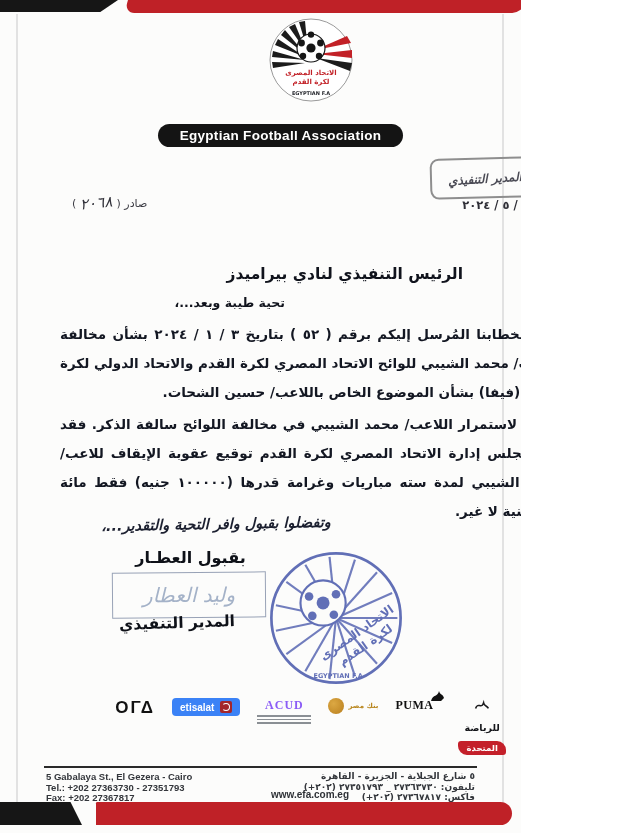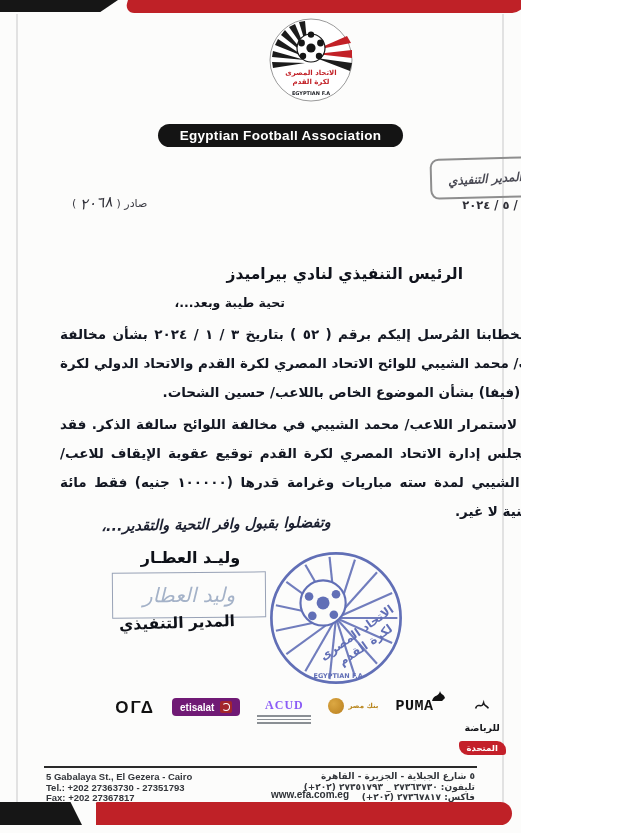--- a/index.html
+++ b/index.html
@@ -57,37 +57,37 @@
   .sig-box span{color:#a4b2c8;font-size:20px;font-style:italic;direction:rtl;}
   .sig-title{position:absolute;left:92px;top:614px;width:170px;text-align:center;direction:rtl;
              font-weight:bold;font-size:15.5px;color:#0e1118;transform:rotate(-2deg);}
   .rstamp{position:absolute;left:266px;top:548px;width:140px;height:140px;opacity:.85;}
 
   
   .sponsors{position:absolute;left:50px;top:698px;width:521px;height:40px;display:flex;
             align-items:flex-start;justify-content:center;gap:17px;}
   .sp-ora{font-family:"Liberation Sans",sans-serif;font-weight:bold;font-size:17px;
           letter-spacing:2px;color:#111;}
-  .sp-et{background:#701a75;color:#fff;padding:3px 8px;border-radius:4px;font-size:10px;
+  .sp-et{background:#3b82f6;color:#fff;padding:3px 8px;border-radius:4px;font-size:10px;
          font-weight:bold;display:flex;align-items:center;gap:6px;
          font-family:"Liberation Sans",sans-serif;}
   .et-mark{width:12px;height:12px;background:#a3262b;border-radius:2px;display:flex;
            align-items:center;justify-content:center;}
   .et-mark i{display:block;width:6px;height:6px;border:1.5px solid #fff;border-radius:50%;
              border-left-color:transparent;}
   .sp-acud{display:flex;flex-direction:column;align-items:center;gap:2px;}
   .acud-text{font-family:"Liberation Serif",serif;font-weight:bold;font-size:12px;color:#8b5cf6;
              letter-spacing:1px;}
   .acud-line{width:54px;height:1.5px;background:#8a8f94;}
   .sp-bm{display:flex;align-items:center;gap:4px;}
   .bm-icon{width:16px;height:16px;border-radius:50%;
            background:radial-gradient(circle at 35% 35%,#dca843,#b97f1e);}
   .bm-text{color:#b9871f;font-size:7px;font-weight:bold;direction:rtl;text-align:center;}
-  .sp-puma{position:relative;font-family:Liberation Mono, monospace;font-weight:bold;
-           font-size:15px;letter-spacing:.5px;color:#101010;padding-right:8px;}
+  .sp-puma{position:relative;font-family:Liberation Serif, serif;font-weight:bold;
+           font-size:12px;letter-spacing:.5px;color:#101010;padding-right:8px;}
   .puma-cat{position:absolute;top:-9px;right:-4px;width:15px;height:13px;}
   .sp-united{display:flex;align-items:center;gap:8px;direction:ltr;flex-direction:column;}
   .utv-icon{width:18px;height:16px;}
   .u-label{font-size:9.5px;font-weight:bold;color:#15161a;direction:rtl;}
   .u-badge{background:#c4202a;color:#fff;font-size:8.5px;font-weight:bold;padding:2px 8px;
            border-radius:3px 9px 3px 9px;direction:rtl;}
 
   
   .divider{position:absolute;left:44px;right:44px;top:766px;height:2px;background:#2a2a2a;}
   .foot-en{position:absolute;left:46px;top:772px;font-family:"Liberation Sans",sans-serif;
@@ -152,21 +152,21 @@
     <span class="hand">٢٠٦٨</span>
     <span>)</span>
   </div>
 
   <div class="addr2">الرئيس التنفيذي لنادي بيراميدز</div>
   <div class="greet">تحية طيبة وبعد...،</div>
   <div class="para p1">إيماءً لخطابنا المُرسل إليكم برقم ( ٥٢ ) بتاريخ ٣ / ١ / ٢٠٢٤ بشأن مخالفة اللاعب/ محمد الشيبي للوائح الاتحاد المصري لكرة القدم والاتحاد الدولي لكرة القدم (فيفا) بشأن الموضوع الخاص باللاعب/ حسين الشحات.</div>
   <div class="para p2">ونظراً لاستمرار اللاعب/ محمد الشيبي في مخالفة اللوائح سالفة الذكر. فقد قرر مجلس إدارة الاتحاد المصري لكرة القدم توقيع عقوبة الإيقاف للاعب/ محمد الشيبي لمدة سته مباريات وغرامة قدرها (١٠٠٠٠٠ جنيه) فقط مائة ألف جنية لا غير.</div>
   <div class="closing">وتفضلوا بقبول وافر التحية والتقدير...،</div>
 
-  <div class="sig-name">وليـد العطـار</div>
+  <div class="sig-name">بقبول العطـار</div>
   <div class="sig-box">
     <span>وليد العطار</span>
   </div>
   <div class="sig-title">المدير التنفيذي</div>
 
   <svg class="rstamp" viewBox="-65 -65 130 130">
     <g stroke="#4757ab" fill="none">
       <circle r="60" stroke-width="2.5"></circle>
       <g stroke-width="2" opacity=".9">
         <line x1="0" y1="0" x2="57" y2="0"></line>

